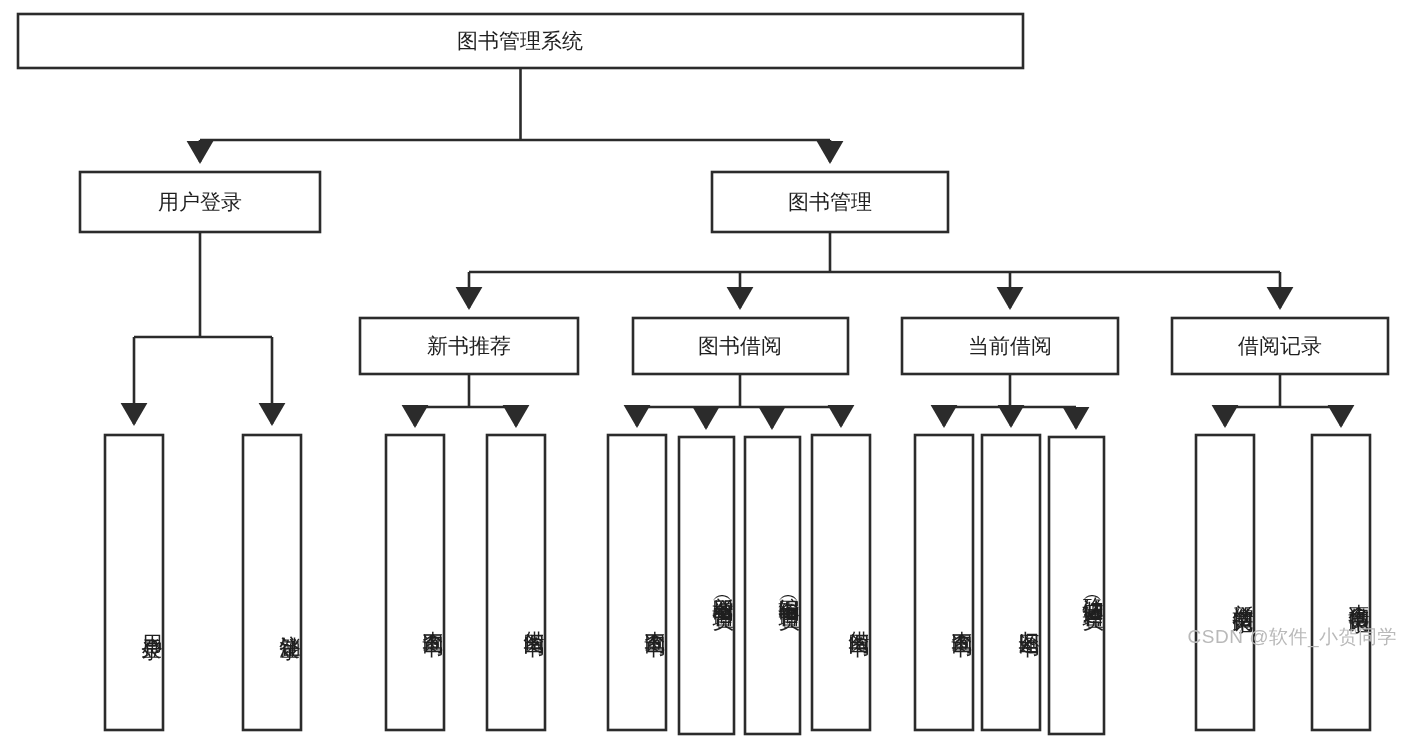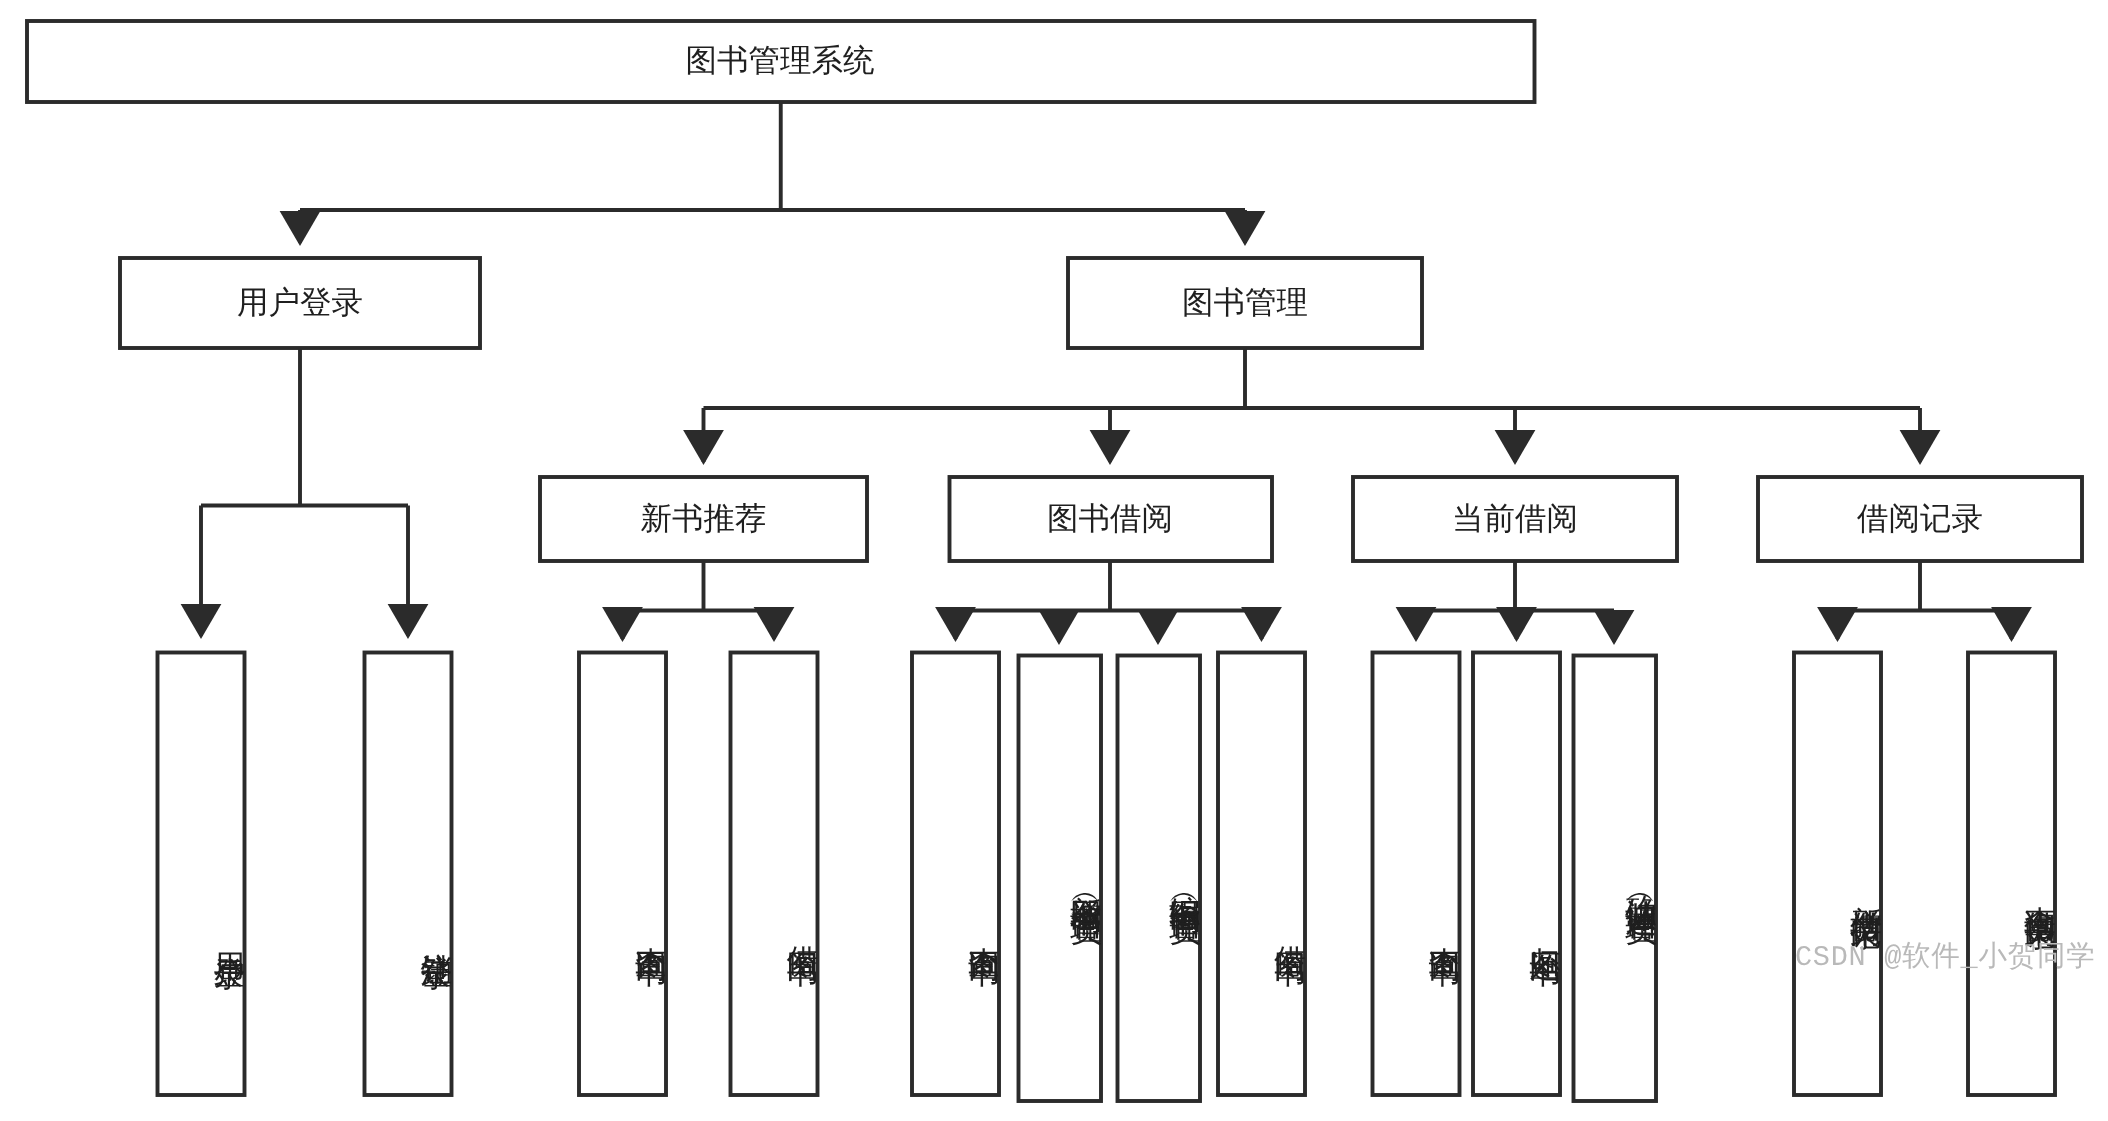--- a/index.html
+++ b/index.html
@@ -61,21 +61,21 @@
     white-space: nowrap;
     display: flex;
     align-items: flex-start;
     justify-content: center;
     pointer-events: none;
   }
   .watermark {
     position: absolute;
     right: 8px;
     bottom: 4px;
-    font-family: Liberation Mono, monospace;
+    font-family: Liberation Sans, sans-serif;
     font-size: 19px;
     color: #b9b9b9;
     letter-spacing: 0.5px;
     white-space: nowrap;
   }
 </style>
 </head>
 <body>
 
 <div id="diagram-root">

